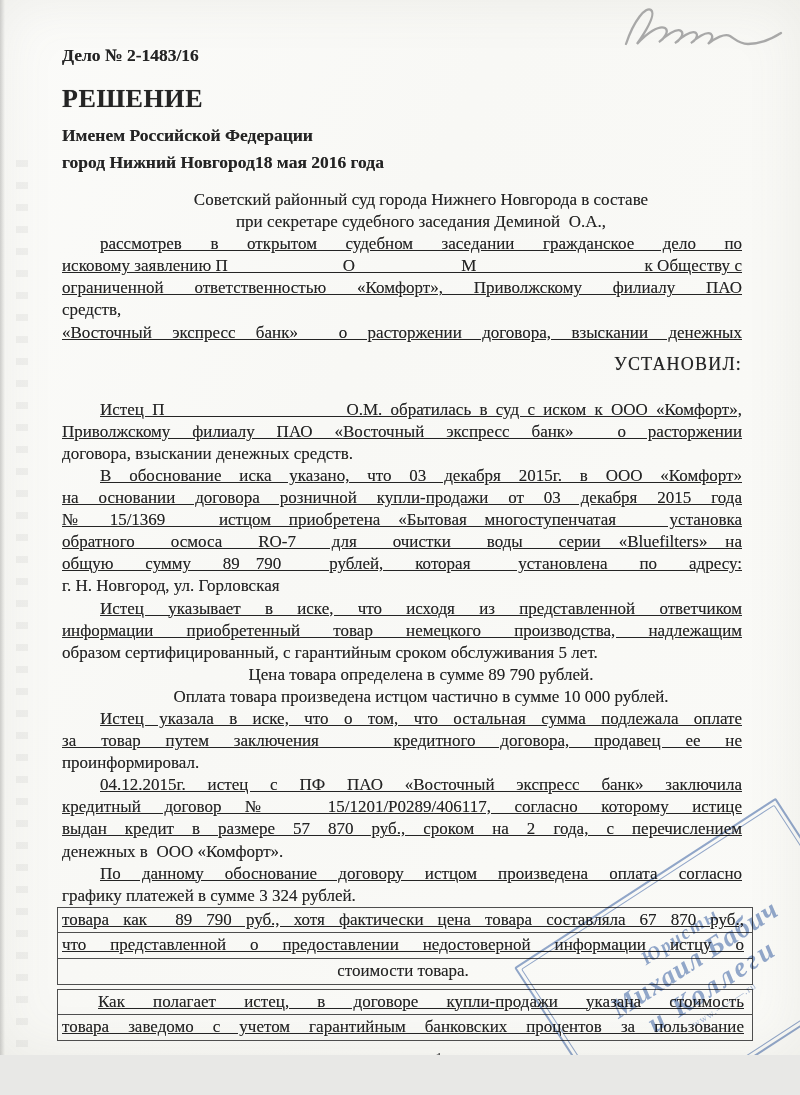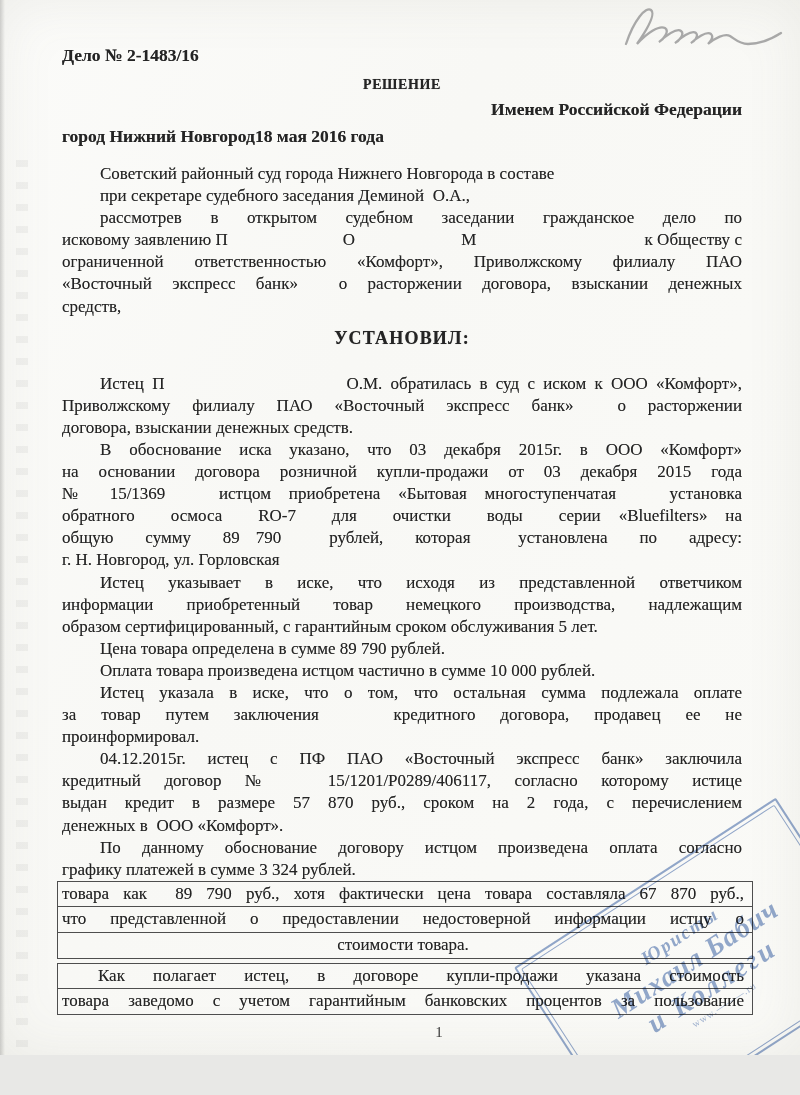--- a/index.html
+++ b/index.html
@@ -14,30 +14,30 @@
   .page::before{ 
     content:"";position:absolute;left:0;top:0;bottom:0;width:5px;
     background:linear-gradient(to right,rgba(70,70,70,.22),rgba(70,70,70,0));
   }
   .bleed{ 
     position:absolute;left:16px;top:160px;width:12px;height:900px;
     background:repeating-linear-gradient(to bottom,rgba(95,95,95,.07) 0 7px,transparent 7px 22px);
   }
   .doc{position:absolute;left:62px;top:44px;width:680px;}
   .line{font-size:17px;line-height:22.1px;text-shadow:0 0 .6px rgba(45,45,45,.45);}
-  .ind{text-indent:38px;}
-  .just{text-align:justify;text-align-last:justify;}
+  .ind{text-indent:38px;text-align:center;}
+  .just{text-align:justify;text-align-last:justify;text-decoration:underline;}
   .para{margin:0;}
   .case-no{font-weight:bold;font-size:17.5px;line-height:22px;text-shadow:0 0 .6px rgba(30,30,30,.5);}
-  .title{font-weight:bold;font-size:14px;line-height:25px;text-align:center;margin-top:6px;letter-spacing:.6px;text-shadow:0 0 .7px rgba(30,30,30,.55);}
-  .subtitle{font-weight:bold;font-size:17.5px;line-height:23px;text-align:right;margin-top:1px;text-shadow:0 0 .6px rgba(30,30,30,.5);}
+  .title{font-weight:bold;font-size:26px;line-height:25px;margin-top:20px;letter-spacing:.6px;text-shadow:0 0 .7px rgba(30,30,30,.55);}
+  .subtitle{font-weight:bold;font-size:17.5px;line-height:23px;text-align:left;margin-top:13px;text-shadow:0 0 .6px rgba(30,30,30,.5);}
   .city-date{display:flex;font-weight:bold;font-size:17.5px;line-height:24px;margin-top:3px;text-shadow:0 0 .6px rgba(30,30,30,.5);}
   .city-date .date{padding-right:62px;}
   .intro{margin-top:15px;}
-  .heading{font-weight:bold;font-size:18px;line-height:23px;text-align:center;letter-spacing:1.2px;margin:9px 0 23px 0;text-shadow:0 0 .7px rgba(30,30,30,.55);}
+  .heading{font-weight:normal;font-size:18px;line-height:23px;text-align:right;letter-spacing:1.2px;margin:9px 0 23px 0;text-shadow:0 0 .7px rgba(30,30,30,.55);}
   .boxes{margin:1px -11px 0 -5px;}
   .boxgroup{margin-top:0;}
   .boxgroup + .boxgroup{margin-top:5px;}
   .boxrow{
     border:1px solid #4e4e4e;margin-top:-1px;padding:1px 8px 2px 4px;
     font-size:17px;line-height:21.6px;text-shadow:0 0 .6px rgba(45,45,45,.45);text-align:center;
   }
   .boxrow.ind{text-indent:36px;}
   .pageno{margin-top:9px;text-align:center;font-size:15px;transform:translateX(37px);color:#3a3a3a;}
   .handwriting{position:absolute;left:618px;top:2px;}
@@ -79,22 +79,22 @@
         <div class="para">
           <div class="line ind">Советский районный суд города Нижнего Новгорода в составе</div>
         </div>
         <div class="para">
           <div class="line ind">при секретаре судебного заседания Деминой &nbsp;О.А.,</div>
         </div>
         <div class="para">
           <div class="line ind just">рассмотрев в открытом судебном заседании гражданское дело по</div>
           <div class="line just">исковому заявлению П&nbsp;&nbsp;&nbsp;&nbsp;&nbsp;&nbsp;&nbsp;&nbsp;&nbsp;&nbsp;&nbsp;&nbsp;&nbsp;&nbsp;&nbsp;&nbsp;&nbsp;&nbsp;&nbsp;&nbsp;&nbsp;&nbsp;&nbsp;&nbsp;&nbsp;&nbsp;О&nbsp;&nbsp;&nbsp;&nbsp;&nbsp;&nbsp;&nbsp;&nbsp;&nbsp;&nbsp;&nbsp;&nbsp;&nbsp;&nbsp;&nbsp;&nbsp;&nbsp;&nbsp;&nbsp;&nbsp;&nbsp;&nbsp;&nbsp;&nbsp;М&nbsp;&nbsp;&nbsp;&nbsp;&nbsp;&nbsp;&nbsp;&nbsp;&nbsp;&nbsp;&nbsp;&nbsp;&nbsp;&nbsp;&nbsp;&nbsp;&nbsp;&nbsp;&nbsp;&nbsp;&nbsp;&nbsp;&nbsp;&nbsp;&nbsp;&nbsp;&nbsp;&nbsp;&nbsp;&nbsp;&nbsp;&nbsp;&nbsp;&nbsp;&nbsp;&nbsp;&nbsp;&nbsp;к Обществу с</div>
           <div class="line just">ограниченной ответственностью «Комфорт», Приволжскому филиалу ПАО</div>
+          <div class="line">средств,</div>
           <div class="line just">«Восточный экспресс банк» &nbsp;о расторжении договора, взыскании денежных</div>
-          <div class="line">средств,</div>
         </div>
       </div>
 
     <div class="heading">УСТАНОВИЛ:</div>
 
     <div class="body-text">
         <div class="para">
           <div class="line ind just">Истец П&nbsp;&nbsp;&nbsp;&nbsp;&nbsp;&nbsp;&nbsp;&nbsp;&nbsp;&nbsp;&nbsp;&nbsp;&nbsp;&nbsp;&nbsp;&nbsp;&nbsp;&nbsp;&nbsp;&nbsp;&nbsp;&nbsp;О.М. обратилась в суд с иском к ООО «Комфорт»,</div>
           <div class="line just">Приволжскому филиалу ПАО «Восточный экспресс банк» &nbsp;о расторжении</div>
           <div class="line">договора, взыскании денежных средств.</div>

